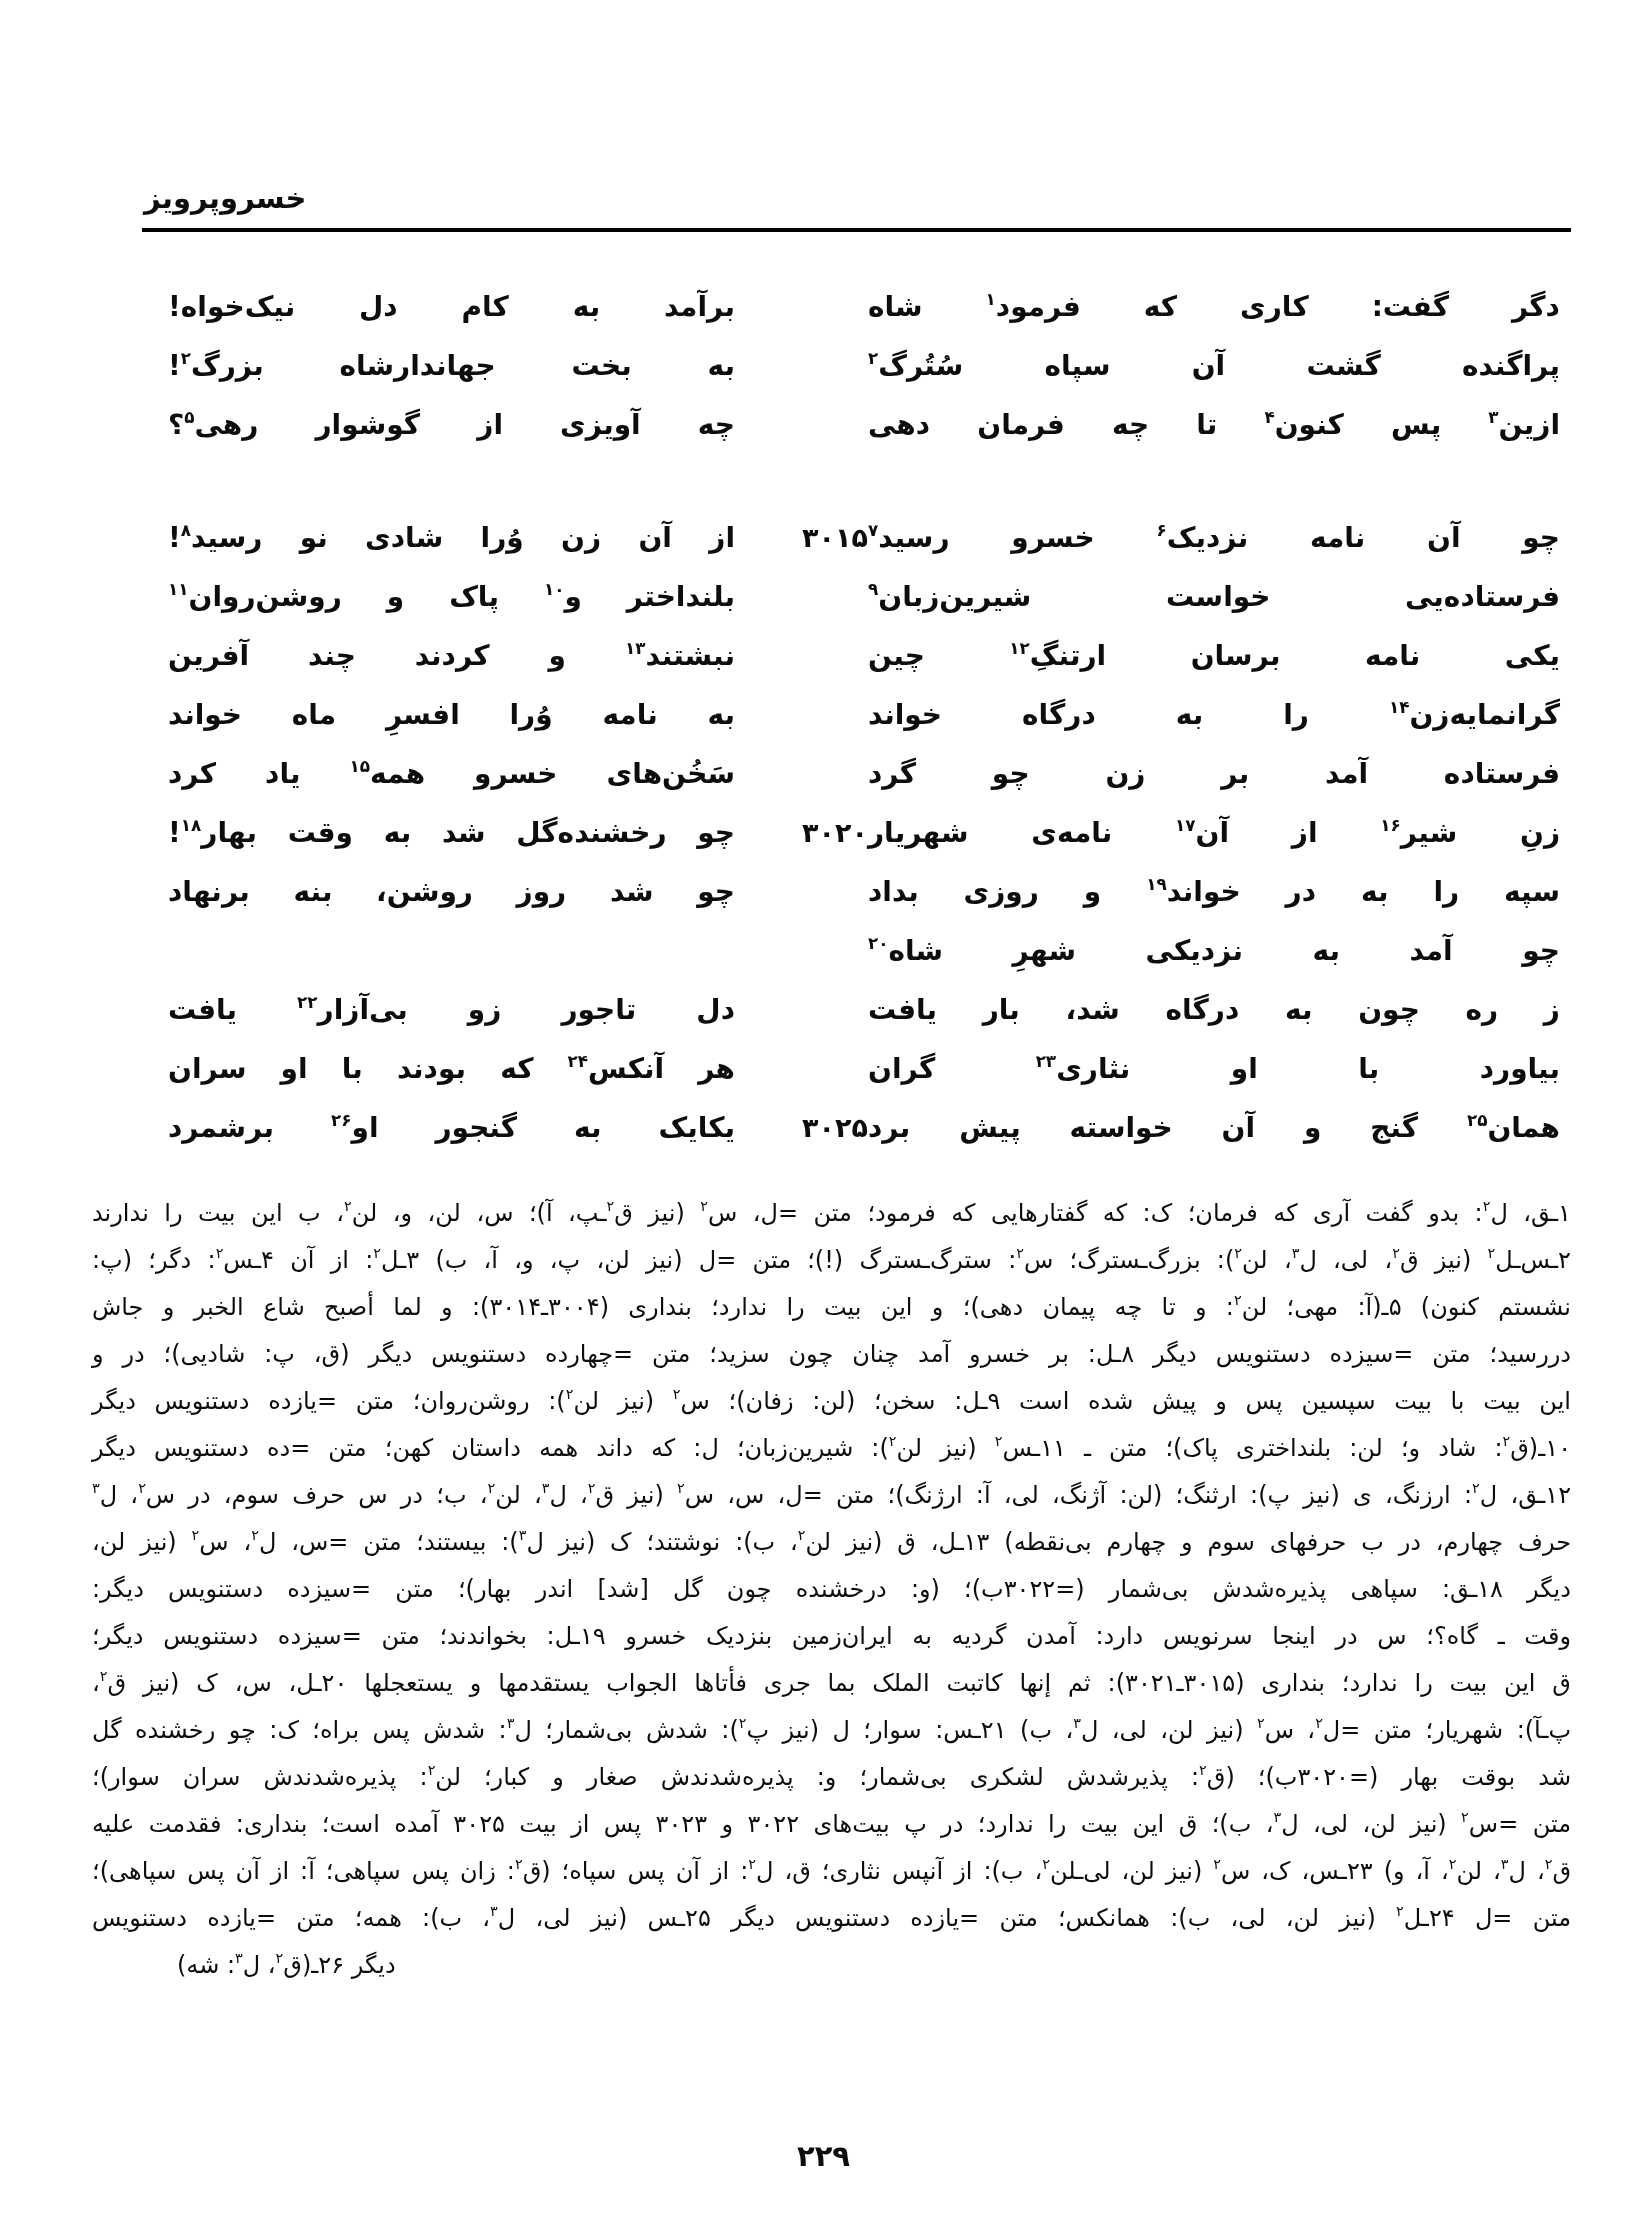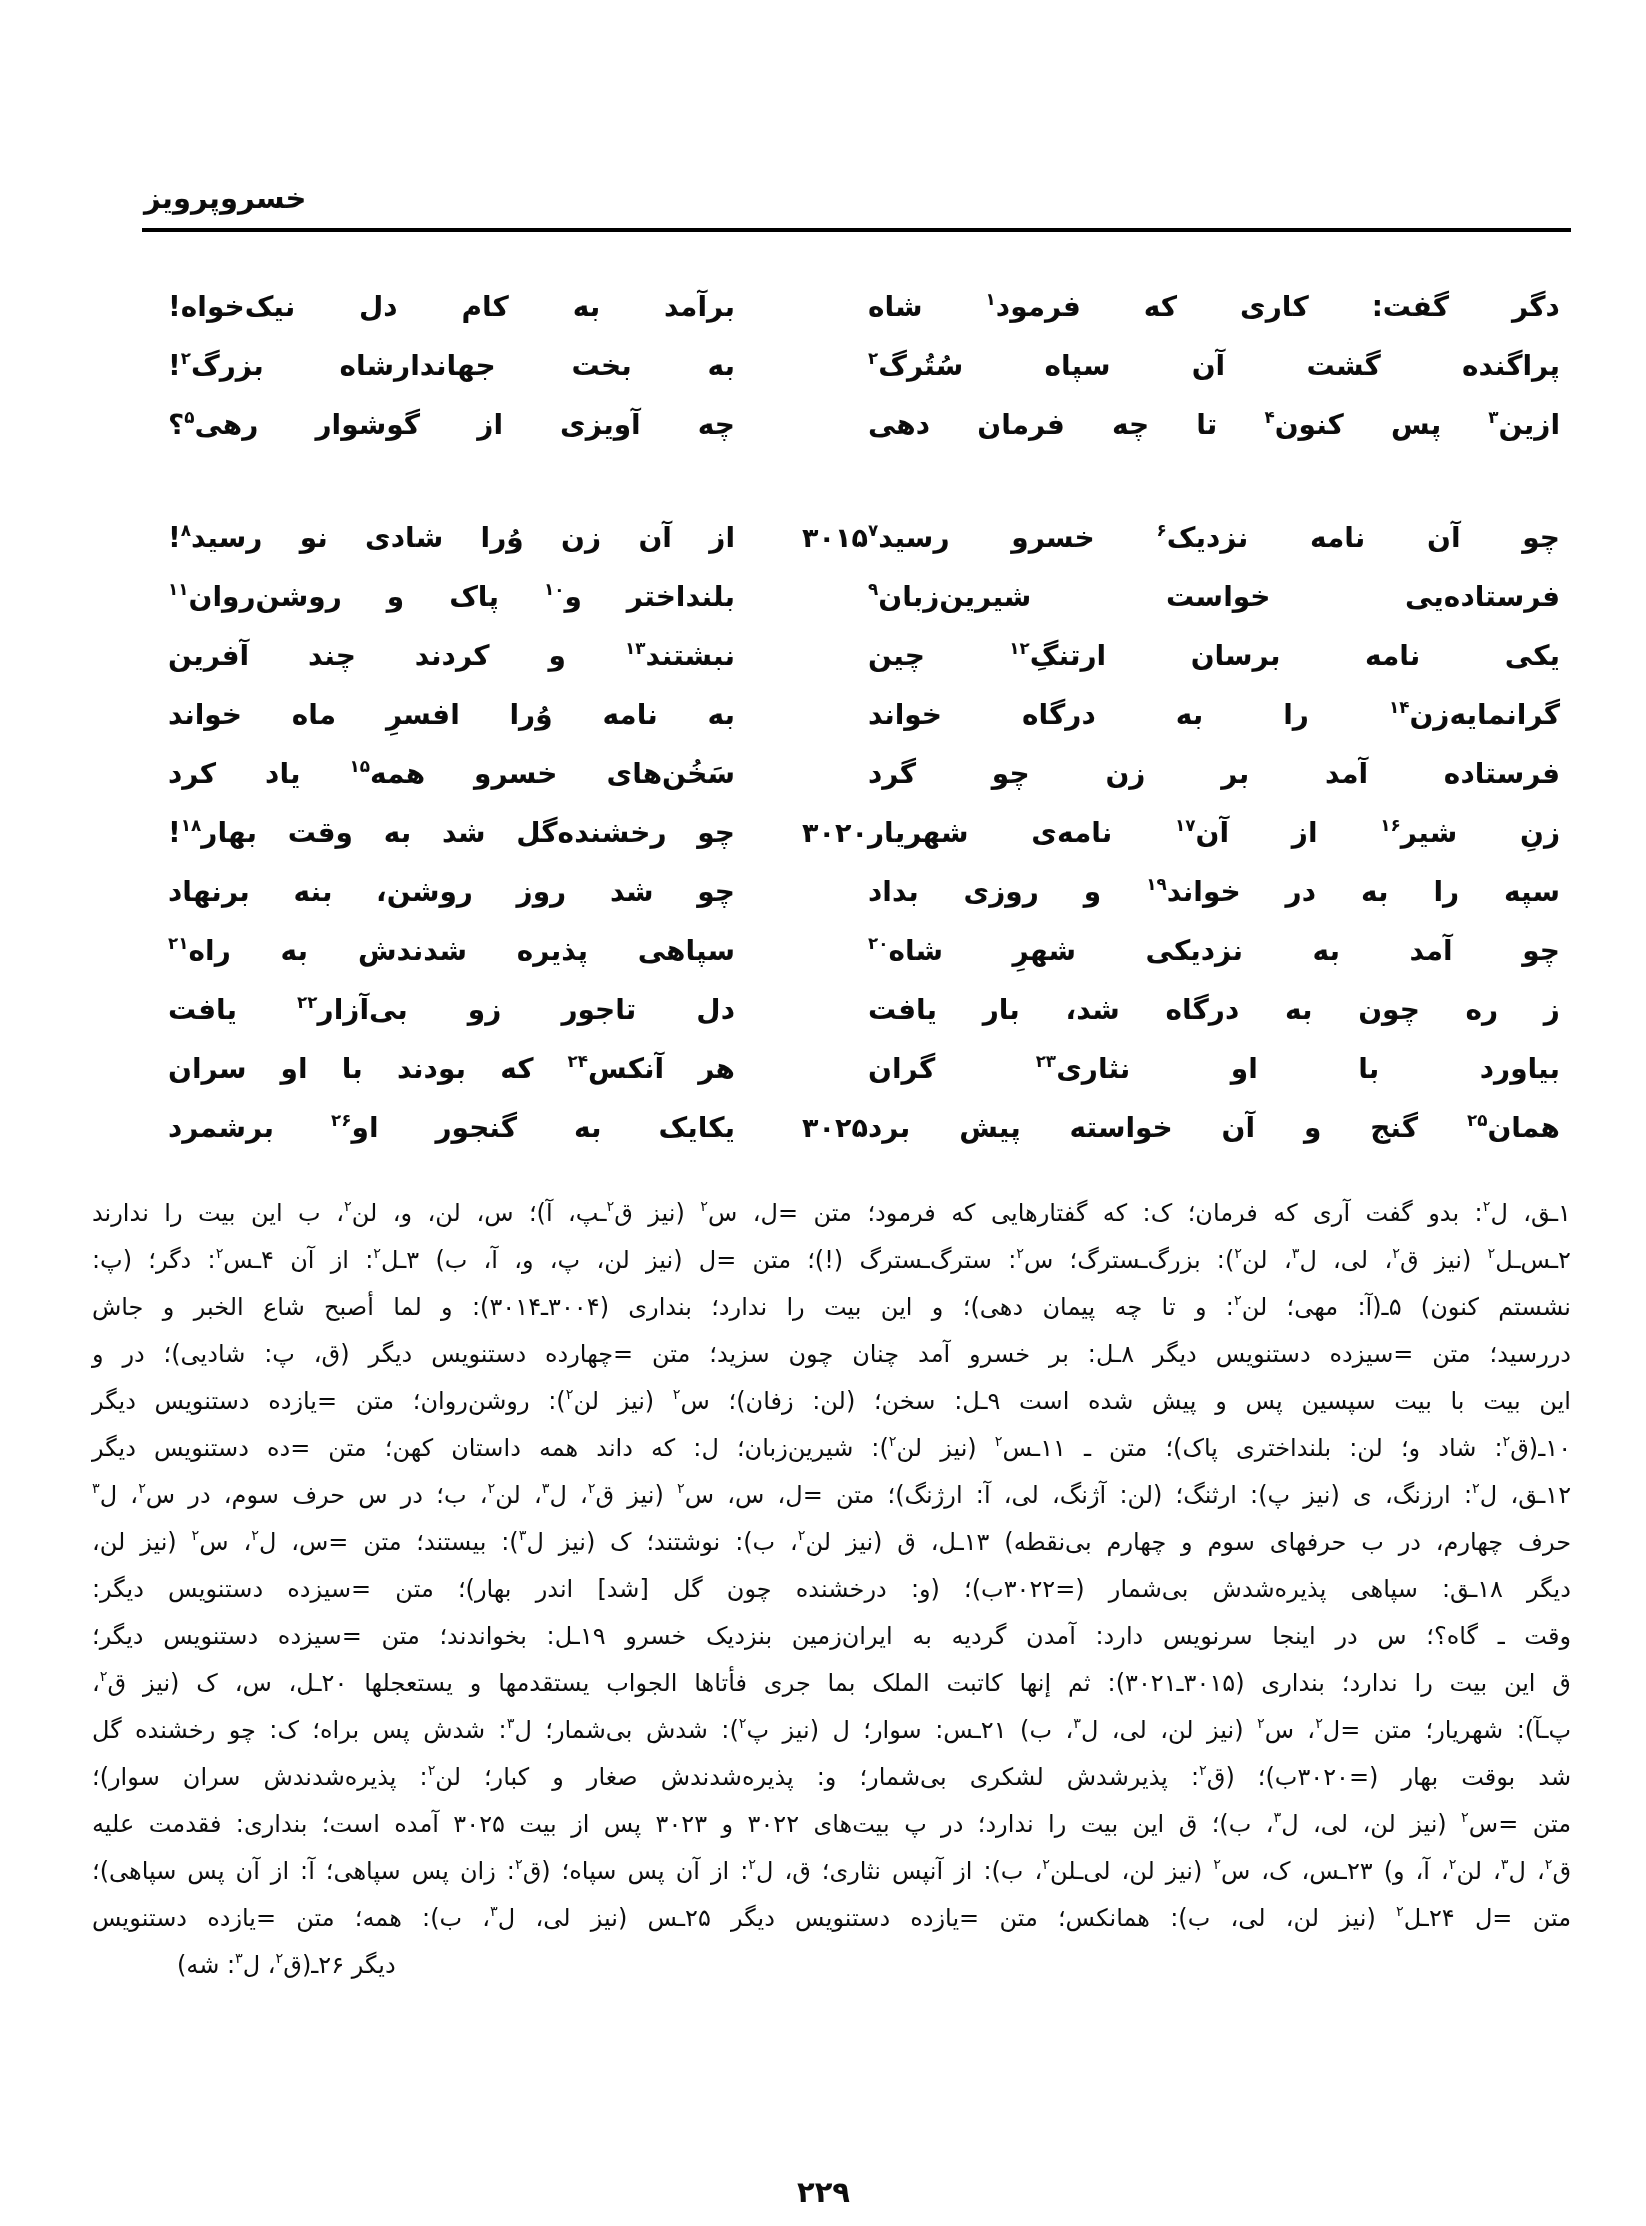--- a/index.html
+++ b/index.html
@@ -39,21 +39,21 @@
     font-size:24px;line-height:47px;
     text-align:justify;text-align-last:justify;
     direction:rtl;
   }
   .fn-line.fn-last{
     text-align:left;text-align-last:left;padding-left:85px;
   }
   sup{font-size:60%;line-height:0;position:relative;top:-0.9px;}
   .page-number{
     position:absolute;left:0;top:2139px;width:100%;
-    text-align:center;font-size:29px;font-weight:bold;direction:rtl;margin-top:36px;
+    text-align:center;font-size:29px;font-weight:bold;direction:rtl;
   }
 </style>
 </head>
 <body>
 
 <div class="header-title">خسروپرویز</div>
 <div class="rule"></div>
 
 <div class="poem">
     <div class="couplet">
@@ -110,21 +110,20 @@
       <div class="num">۳۰۲۰</div>
       <div class="hem hem1">زنِ شیر<sup>۱۶</sup> از آن<sup>۱۷</sup> نامه‌ی شهریار</div>
     </div>
     <div class="couplet">
       <div class="hem hem2">چو شد روز روشن، بنه برنهاد</div>
       <div class="spacer"></div>
       <div class="num"></div>
       <div class="hem hem1">سپه را به در خواند<sup>۱۹</sup> و روزی بداد</div>
     </div>
     <div class="couplet">
-      <div class="hem hem2">سپاهی پذیره شدندش به راه<sup>۲۱</sup></div>
       <div class="spacer"></div>
       <div class="num"></div>
       <div class="hem hem1">چو آمد به نزدیکی شهرِ شاه<sup>۲۰</sup></div>
     </div>
     <div class="couplet">
       <div class="hem hem2">دل تاجور زو بی‌آزار<sup>۲۲</sup> یافت</div>
       <div class="spacer"></div>
       <div class="num"></div>
       <div class="hem hem1">ز ره چون به درگاه شد، بار یافت</div>
     </div>

